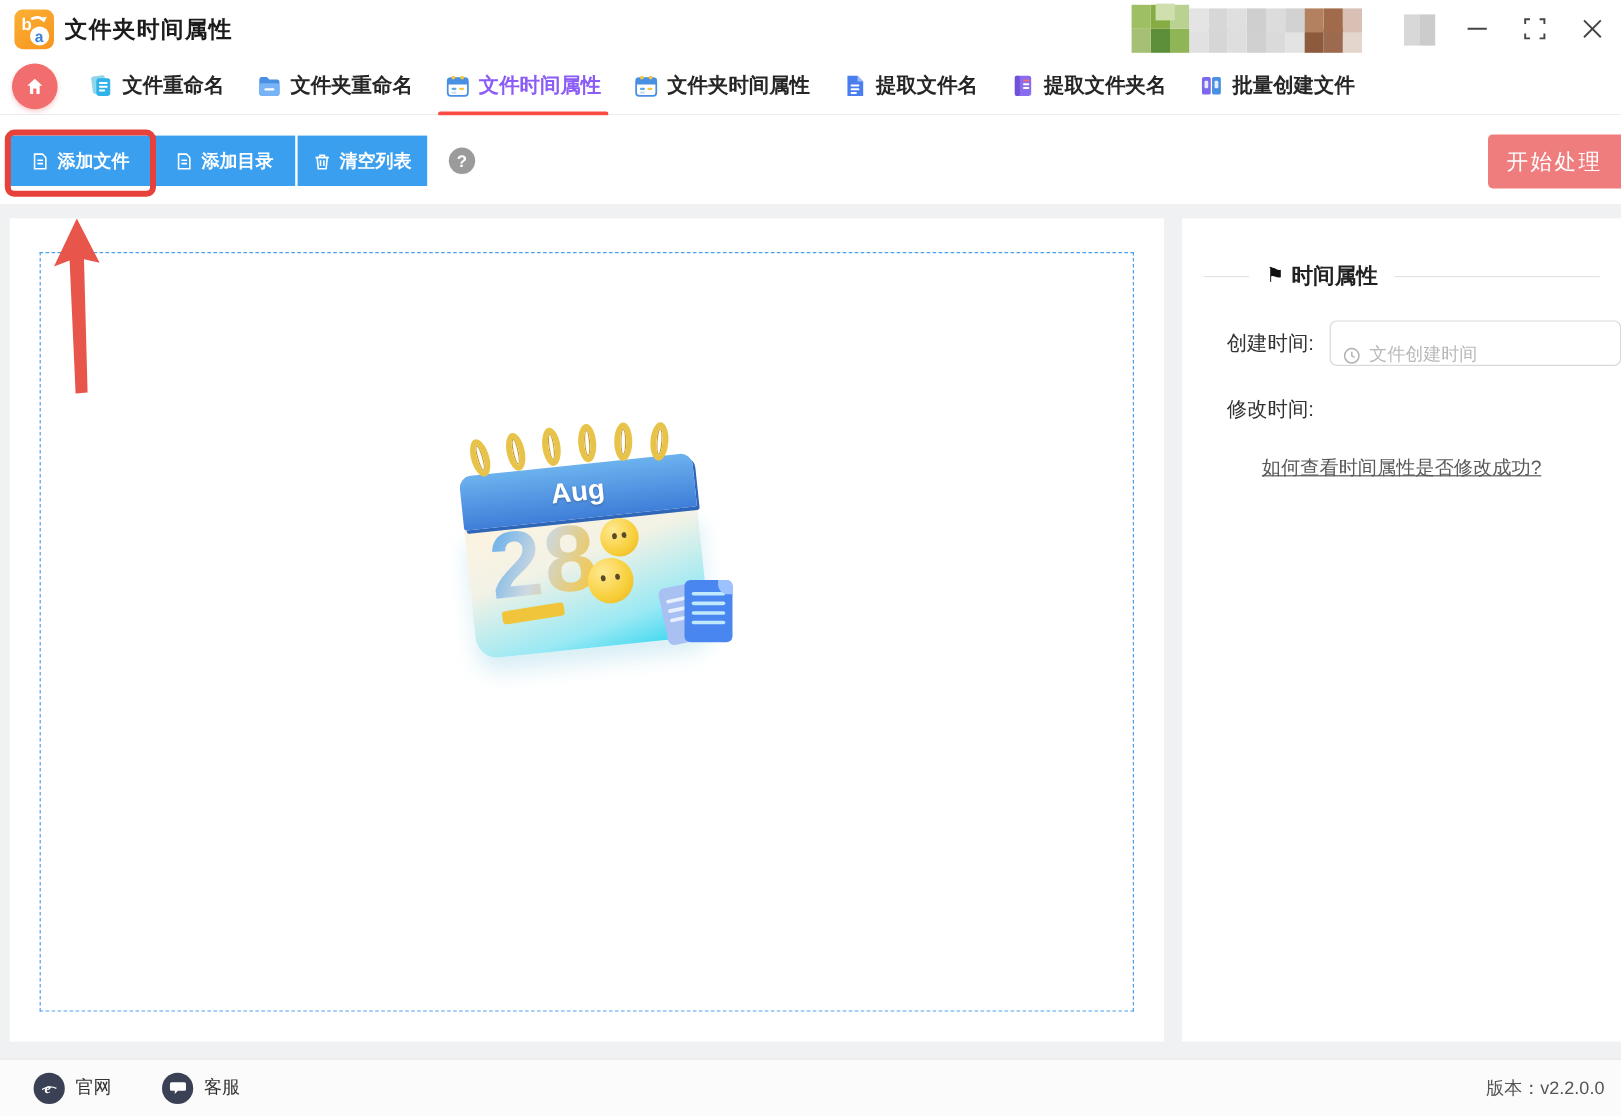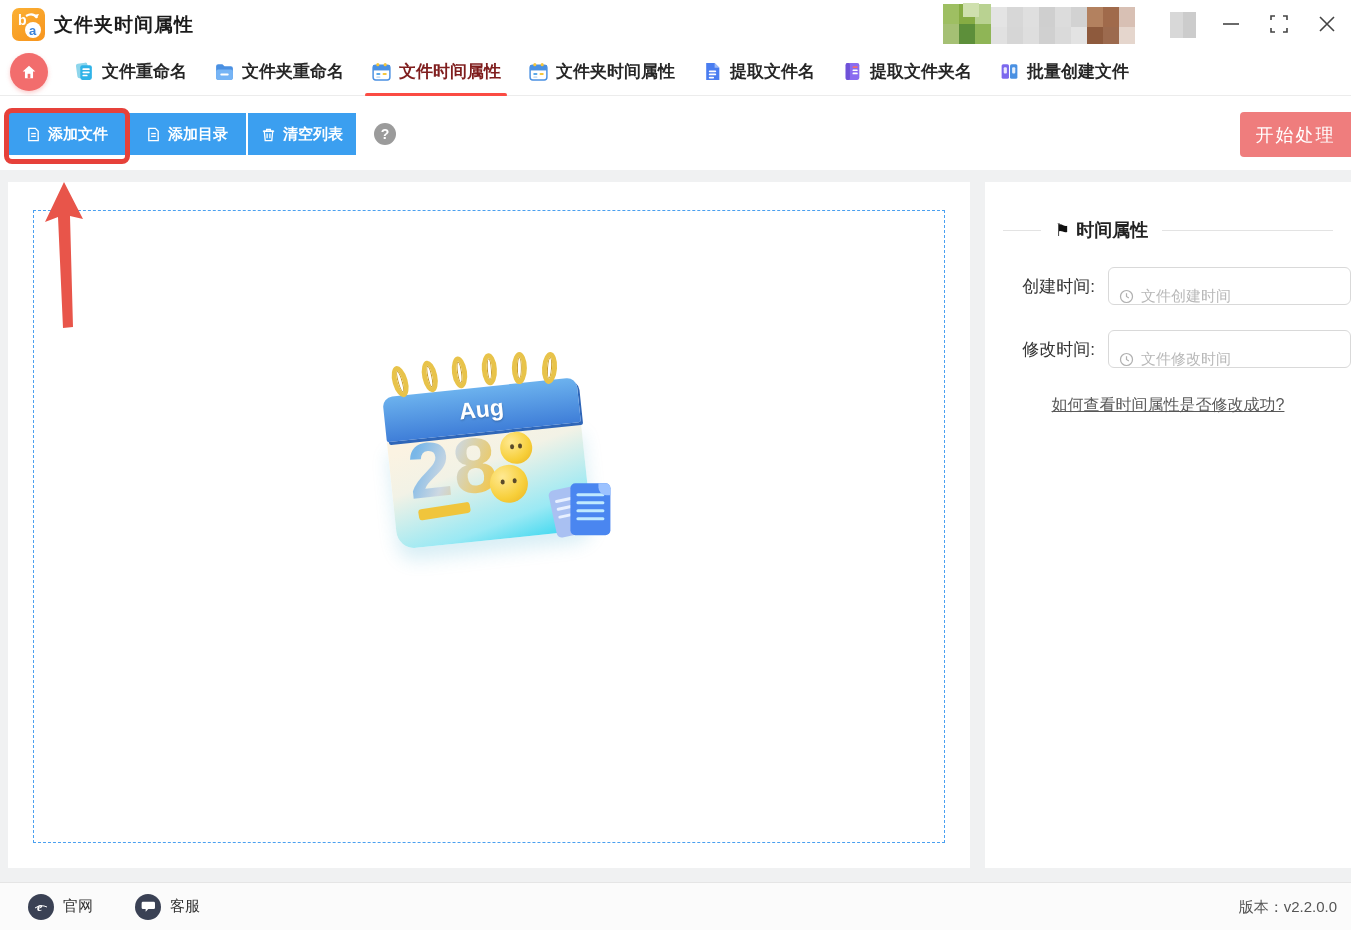--- a/index.html
+++ b/index.html
@@ -42,21 +42,21 @@
 
   
   .tabbar { position:absolute; left:0; top:48px; width:1351px; height:48px; background:#fff;
             border-bottom:1px solid #ececec; display:flex; align-items:center; }
   .home-btn { width:38px; height:38px; border-radius:50%; background:#f26d6d; margin-left:10px;
               display:flex; align-items:center; justify-content:center; flex:0 0 auto; cursor:pointer;
               box-shadow:0 2px 4px rgba(242,109,109,.35); }
   .tabs { display:flex; align-items:center; gap:27px; margin-left:26px; height:48px;font-family:Liberation Mono, monospace; }
   .tab { position:relative; height:48px; display:flex; align-items:center; gap:7px; cursor:pointer; white-space:nowrap; }
   .tab .tlabel { font-size:17px; font-weight:700; color:#262626; }
-  .tab.active .tlabel { color:#7f1d1d; }
+  .tab.active .tlabel { color:#8b5cf6; }
   .tab.active::after { content:""; position:absolute; left:-6px; right:-6px; bottom:-1px; height:4px;
                        background:#fb4b43; border-radius:2px; }
   .ticon { width:21px; height:21px; display:inline-flex; }
 
   
   .toolbar { position:absolute; left:0; top:96px; width:1351px; height:74px; background:#fff; }
   .btn-group { position:absolute; left:8px; top:17px; display:flex; gap:2px; }
   .blue-btn { height:42px; background:#3b9ff0; color:#fff; font-size:15px; font-weight:700;
               display:flex; align-items:center; justify-content:center; gap:7px; cursor:pointer; }
   .blue-btn.w1 { width:118px; } .blue-btn.w2 { width:118px; } .blue-btn.w3 { width:108px; }
@@ -377,27 +377,20 @@
           <svg width="15" height="15" viewBox="0 0 16 16" fill="none" stroke="#b0b0b0" stroke-width="1.3">
             <circle cx="8" cy="8" r="6.4"></circle>
               <path d="M8 4.5 V8 L10.5 9.5"></path>
           </svg>
           <input type="text" placeholder="文件创建时间" style="">
         </div>
       </div>
 
       <div class="sp-row">
         <div class="sp-label">修改时间:</div>
-        <div class="sp-input">
-          <svg width="15" height="15" viewBox="0 0 16 16" fill="none" stroke="#b0b0b0" stroke-width="1.3">
-            <circle cx="8" cy="8" r="6.4"></circle>
-              <path d="M8 4.5 V8 L10.5 9.5"></path>
-          </svg>
-          <input type="text" placeholder="文件修改时间" style="">
-        </div>
       </div>
 
       <a class="sp-link">如何查看时间属性是否修改成功?</a>
     </div>
   </div>
 
   <div class="footer">
     <div class="flink website">
       <span class="fcircle">
         <svg width="16" height="16" viewBox="0 0 16 16">

